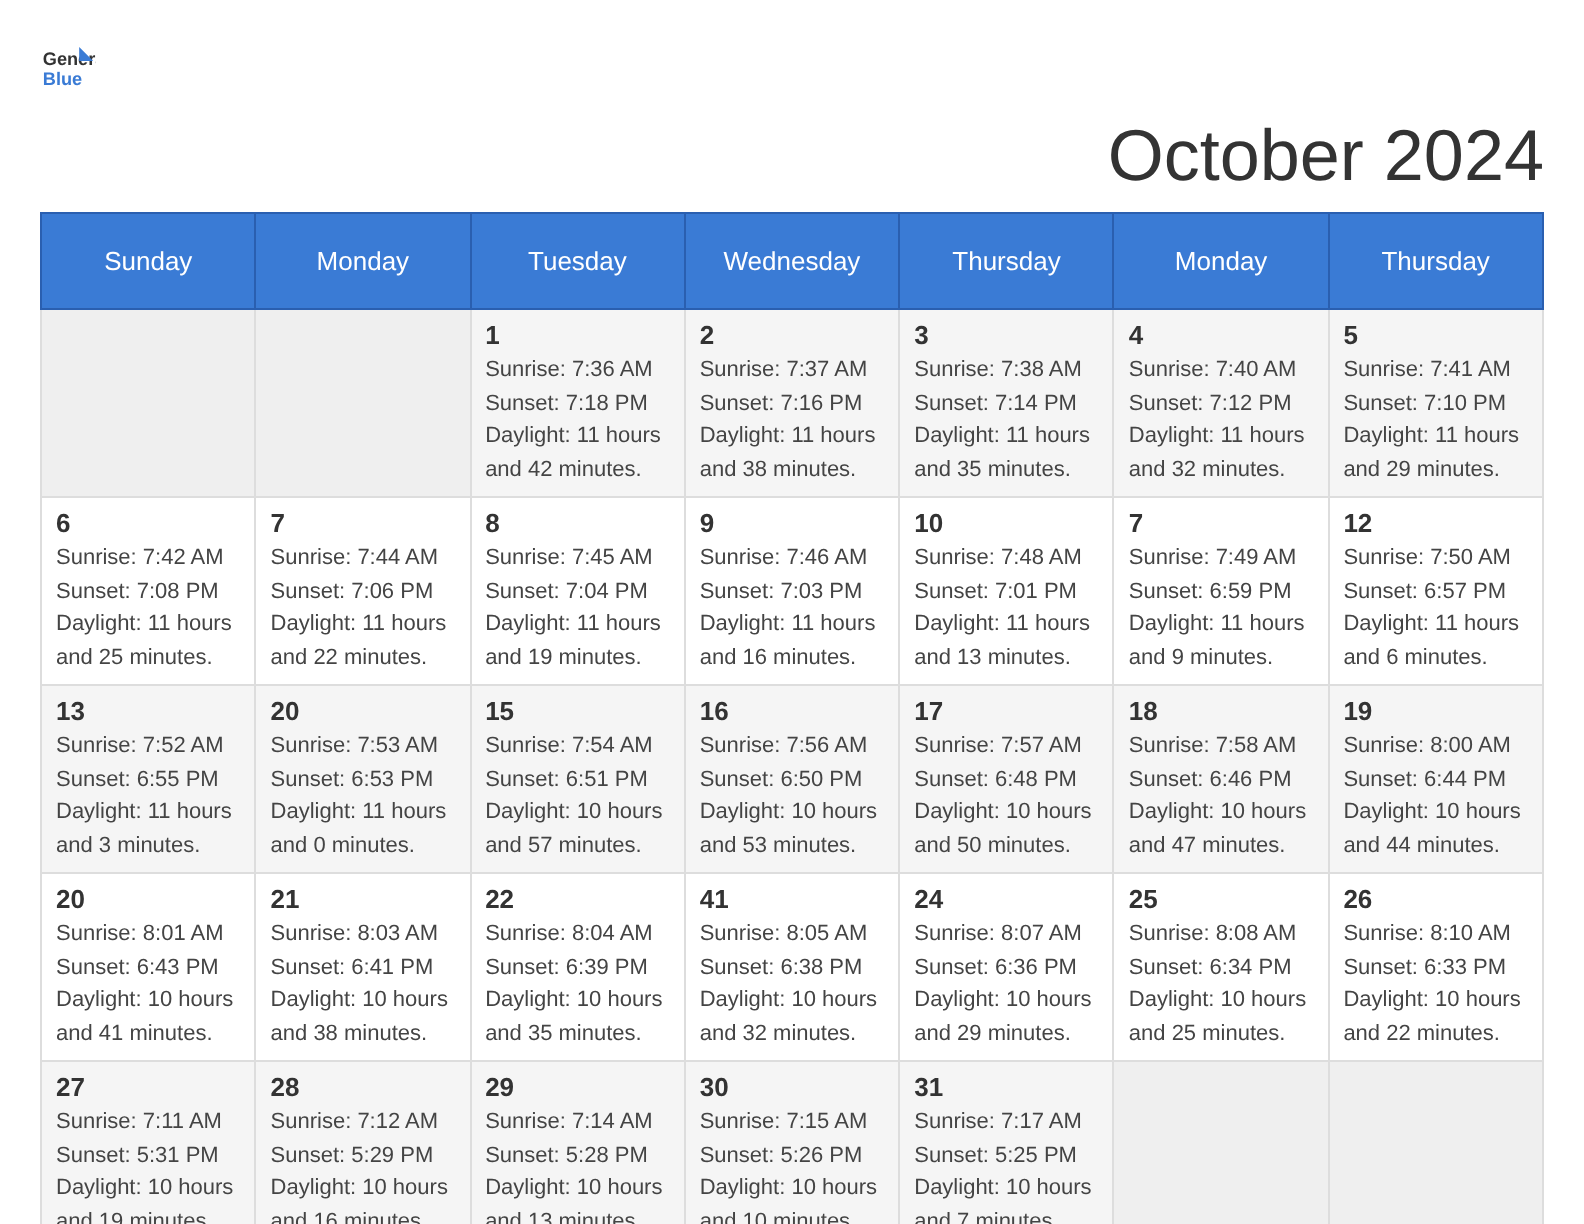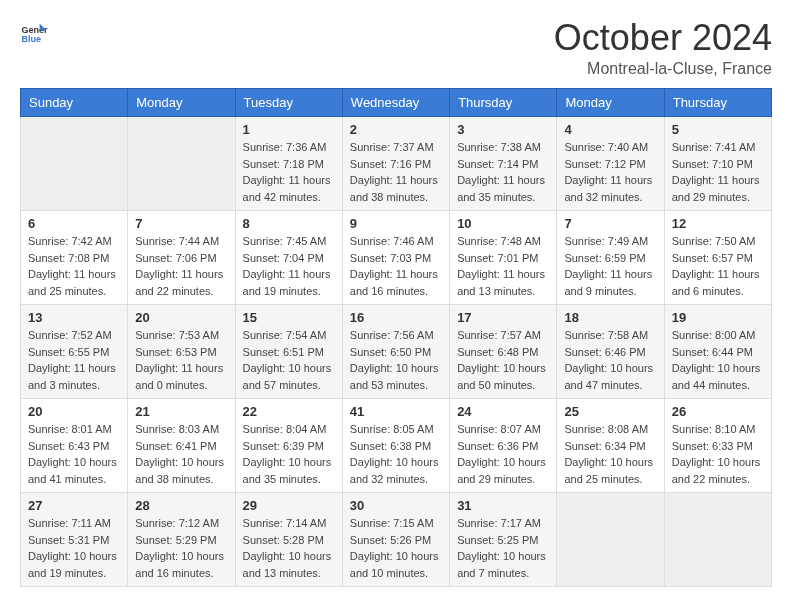--- a/index.html
+++ b/index.html
@@ -20,20 +20,21 @@
       display: flex;
       align-items: center;
       gap: 4px;
     }
     .logo-icon {
       width: 28px;
       height: 28px;
     }
     .title-section {
       text-align: right;
+      margin-top: 40px;
     }
     .month-title {
       font-size: 36px;
       font-weight: 300;
       color: #333;
       line-height: 1;
     }
     .subtitle {
       font-size: 16px;
       color: #555;
@@ -42,22 +43,22 @@
     .calendar {
       width: 100%;
       border-collapse: collapse;
       border: 1px solid #ccc;
     }
     .calendar th {
       background-color: #3a7bd5;
       color: #fff;
       font-size: 13px;
       font-weight: normal;
-      padding: 6px 8px;
-      text-align: left;
+      padding: 16px 8px;
+      text-align: center;
       border: 1px solid #2a5fb0;
     }
     .calendar td {
       vertical-align: top;
       padding: 5px 7px;
       border: 1px solid #ddd;
       width: calc(100% / 7);
       min-height: 80px;
       font-size: 11px;
       color: #333;
@@ -89,21 +90,20 @@
 <div class="header">
   <div class="logo">
     <svg class="logo-icon" viewBox="0 0 40 40" xmlns="http://www.w3.org/2000/svg">
       <text x="2" y="18" font-size="13" font-weight="bold" fill="#333" font-family="Arial">General</text>
       <text x="2" y="32" font-size="13" font-weight="bold" fill="#3a7bd5" font-family="Arial">Blue</text>
       <polygon points="28,5 38,15 28,15" fill="#3a7bd5"></polygon>
     </svg>
   </div>
   <div class="title-section">
     <div class="month-title">October 2024</div>
-    <div class="subtitle">Montreal-la-Cluse, France</div>
   </div>
 </div>
 
 <table class="calendar">
   <thead>
     <tr>
       <th>Sunday</th>
       <th>Monday</th>
       <th>Tuesday</th>
       <th>Wednesday</th>

